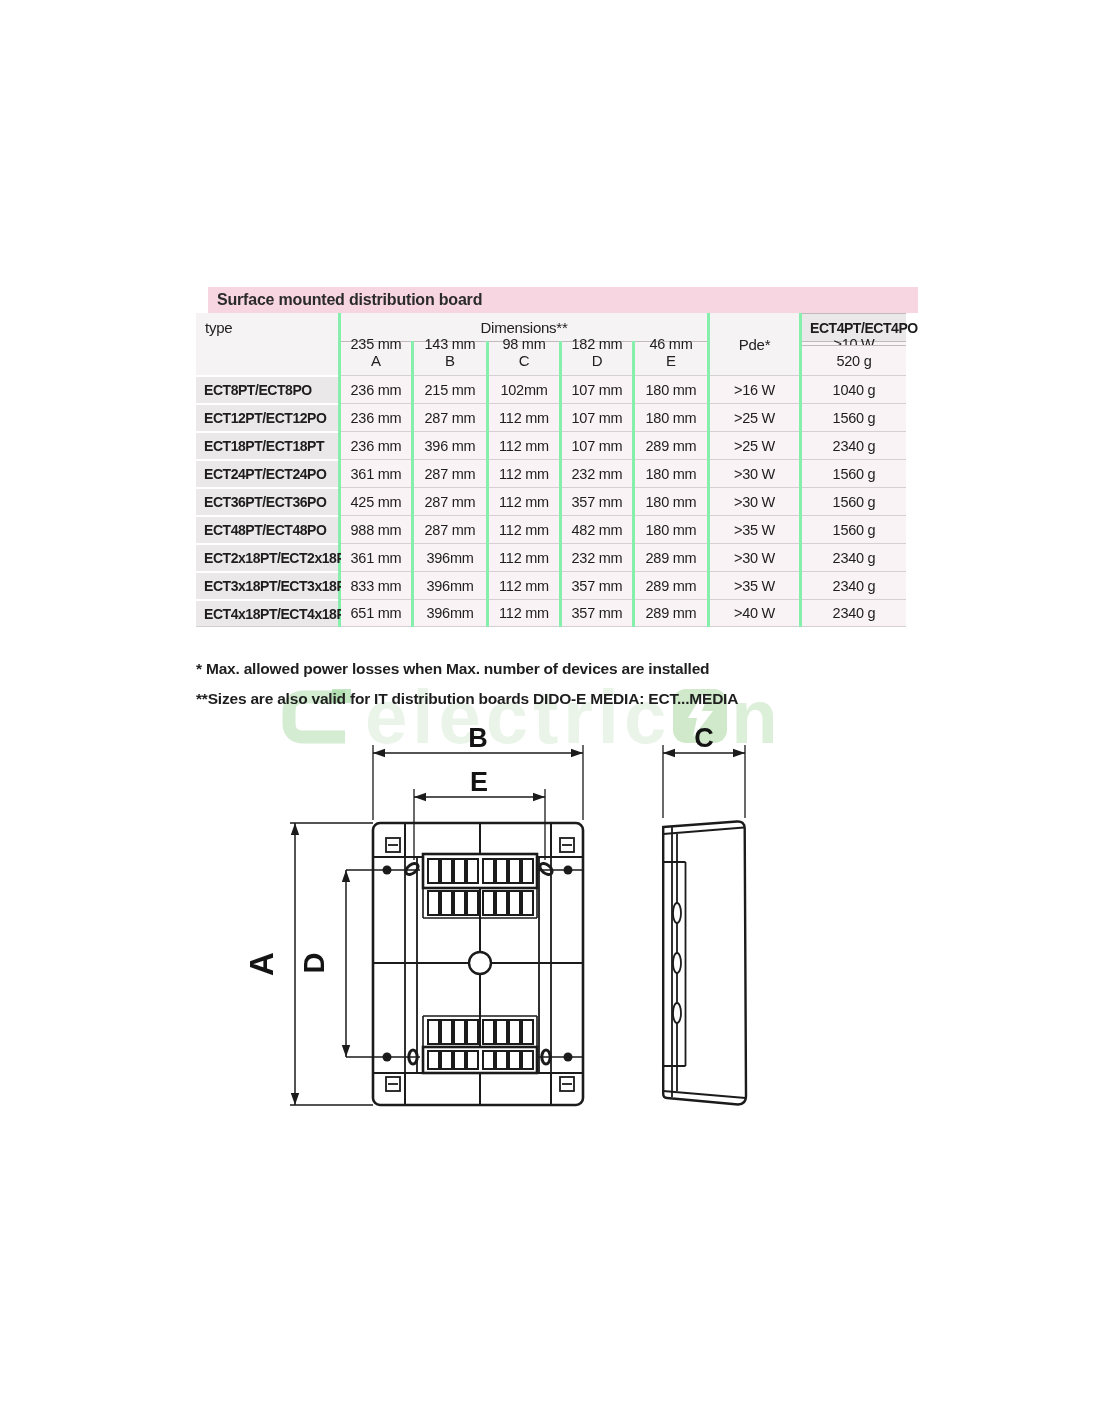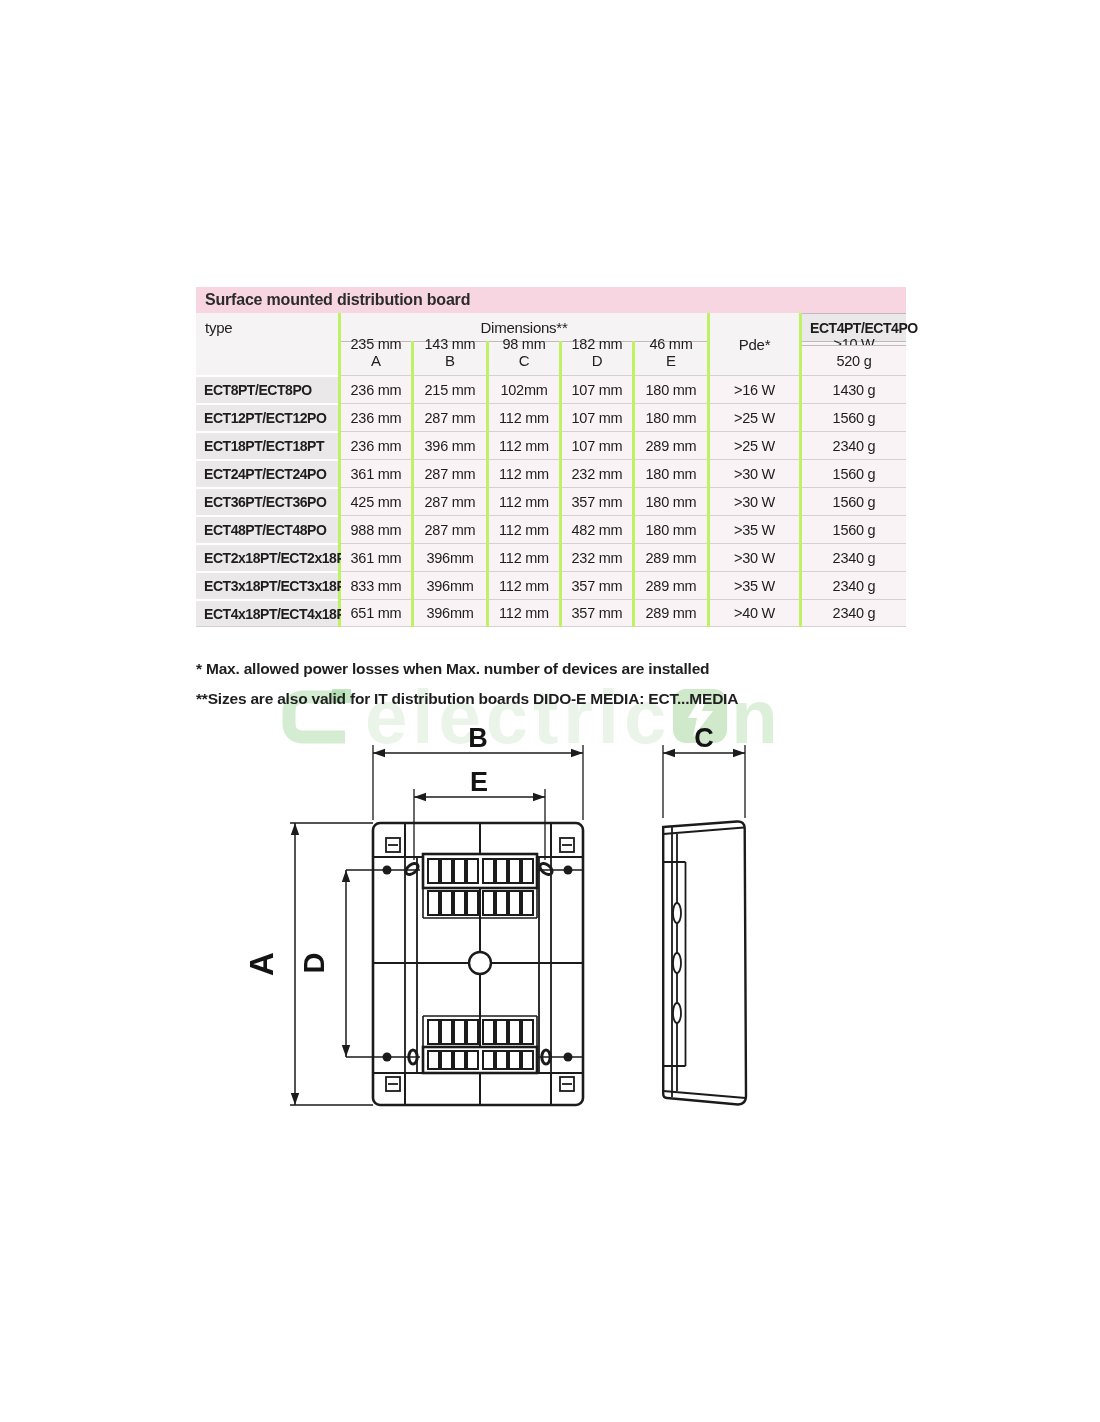--- a/index.html
+++ b/index.html
@@ -3,34 +3,34 @@
 <meta charset="utf-8">
 <style>
   * { box-sizing: border-box; margin: 0; padding: 0; }
   html,body { background:#fff; }
   .sheet {
     position: relative; width: 1100px; height: 1422px; background: #fff;
     font-family: "Liberation Sans", sans-serif; overflow: hidden; margin: 0 auto;
   }
   
   .title-band {
-    position: absolute; left: 196px; top: 287px; width: 710px; height: 26px;
+    position: absolute; left: 208px; top: 287px; width: 710px; height: 26px;
     background: var(--header-pink, #f7d6e2); display: flex; align-items: center;
   }
   .title-band span {
     font-size: 16px; font-weight: bold; color: #2b2b2b; padding-left: 9px; letter-spacing: -0.2px;
   }
   .tbl {
     position: absolute; left: 196px; top: 313px; width: 710px;
     display: grid;
     grid-template-columns: 142px 70px 72px 70px 70px 72px 89px 104px;
     grid-template-rows: 28px 4px 30px;
     grid-auto-rows: 28px;
     column-gap: 3px;
-    background: #bef264;
+    background: #86efac;
     font-size: 14.5px; color: #1d1d1d; letter-spacing: -0.25px;
   }
   .h {
     background: #f6f3f4; display: flex; align-items: center; justify-content: center;
     font-size: 15px; color: #222;
   }
   .h-type  { grid-column: 1; grid-row: 1 / 4; justify-content: flex-start; align-items: flex-start; padding: 6px 0 0 9px; }
   .h-dims  { grid-column: 2 / 7; grid-row: 1; text-align: right; }
   .h-a { grid-column: 2; grid-row: 3; } .h-b { grid-column: 3; grid-row: 3; }
   .h-c { grid-column: 4; grid-row: 3; } .h-d { grid-column: 5; grid-row: 3; }
@@ -104,21 +104,21 @@
       <div class="c ft">46 mm</div>
       <div class="c ft">&gt;10 W</div>
       <div class="c ft">520 g</div>
       <div class="ct">ECT8PT/ECT8PO</div>
       <div class="c">236 mm</div>
       <div class="c">215 mm</div>
       <div class="c">102mm</div>
       <div class="c">107 mm</div>
       <div class="c">180 mm</div>
       <div class="c">&gt;16 W</div>
-      <div class="c">1430 g</div>
+      <div class="c">1040 g</div>
       <div class="ct">ECT12PT/ECT12PO</div>
       <div class="c">236 mm</div>
       <div class="c">287 mm</div>
       <div class="c">112 mm</div>
       <div class="c">107 mm</div>
       <div class="c">180 mm</div>
       <div class="c">&gt;25 W</div>
       <div class="c">1560 g</div>
       <div class="ct">ECT18PT/ECT18PT</div>
       <div class="c">236 mm</div>

